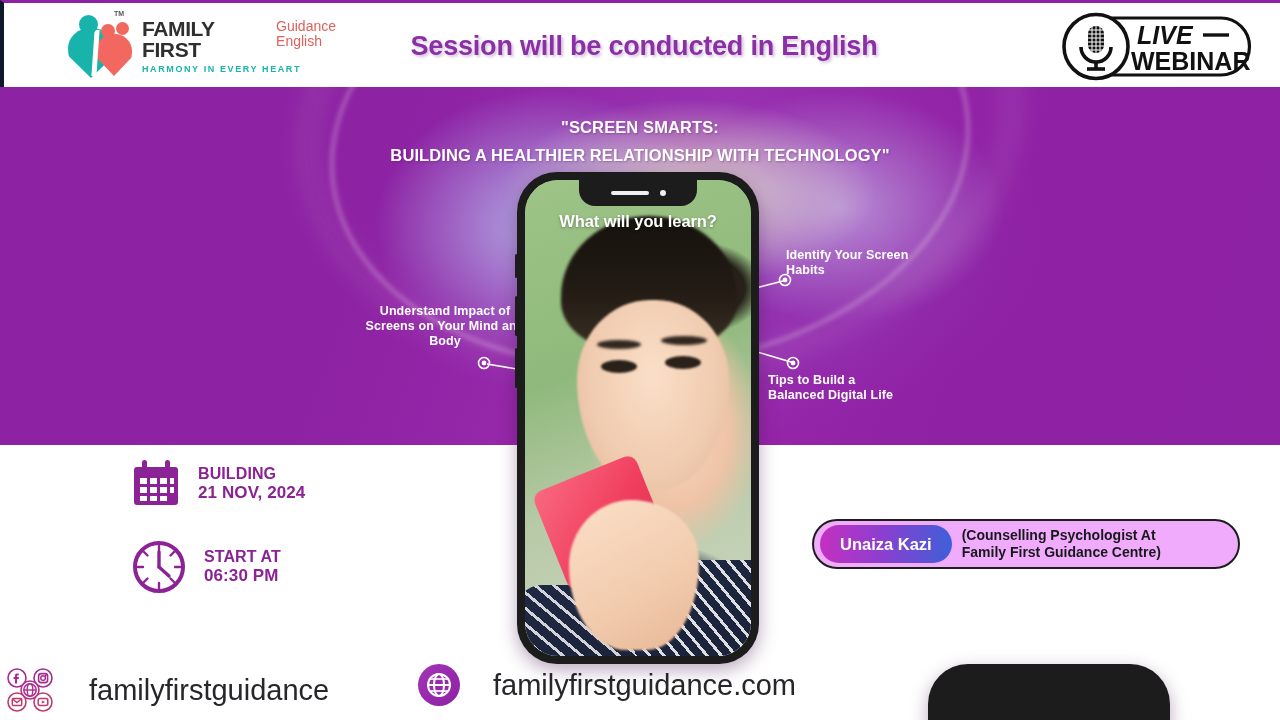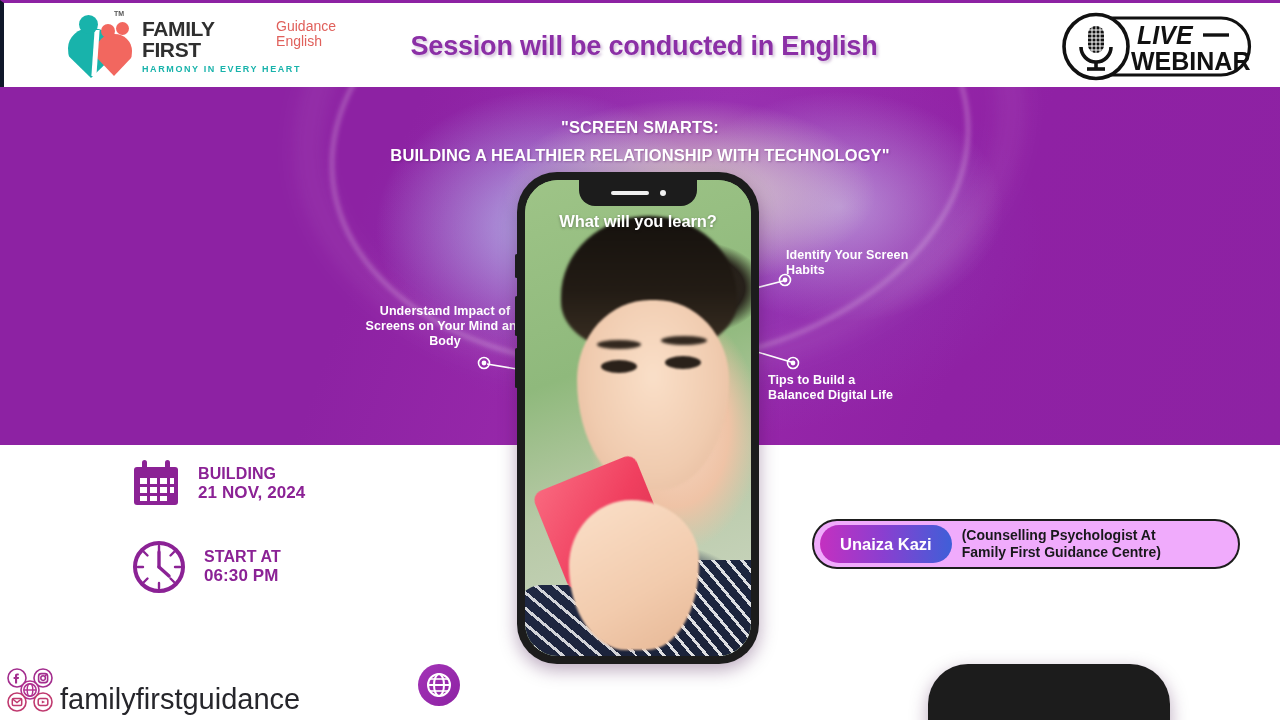--- a/index.html
+++ b/index.html
@@ -288,21 +288,21 @@
     display: flex; align-items: center; justify-content: center;
     border-radius: 20px;
     background: linear-gradient(90deg, #c430c0 0%, #8a3fd0 48%, #3f5fd8 100%);
     color: #ffffff; font-size: 16.5px; font-weight: 800;
     white-space: nowrap;
   }
   .speaker-role {
     margin-left: 10px; color: #18181b;
     font-size: 14px; font-weight: 600; line-height: 17px;
   }
-  .footer-item { position: absolute; display: flex; align-items: flex-end; gap: 4px; }
+  .footer-item { position: absolute; display: flex; align-items: center; gap: 33px; }
   .footer-item.social { left: 4px; top: 664px; }
   .footer-item.web    { left: 418px; top: 664px; }
   .footer-item.phone  { left: 928px; top: 664px; }
   .footer-text { font-size: 29px; color: #26262b; font-weight: 400; white-space: nowrap; }
   .circ-icon {
     width: 42px; height: 42px; border-radius: 50%;
     background: linear-gradient(135deg, #a334b7 0%, #8d22a3 100%);
     display: flex; align-items: center; justify-content: center;
   }
 </style>
@@ -517,20 +517,21 @@
   <div class="footer-item web">
     <span class="circ-icon">
       <svg width="26" height="26" viewBox="0 0 26 26">
         <circle cx="13" cy="13" r="11" fill="none" stroke="#fff" stroke-width="2"></circle>
         <ellipse cx="13" cy="13" rx="5" ry="11" fill="none" stroke="#fff" stroke-width="2"></ellipse>
         <line x1="2" y1="13" x2="24" y2="13" stroke="#fff" stroke-width="2"></line>
         <line x1="4" y1="7" x2="22" y2="7" stroke="#fff" stroke-width="1.6"></line>
         <line x1="4" y1="19" x2="22" y2="19" stroke="#fff" stroke-width="1.6"></line>
       </svg>
     </span>
+    <span class="footer-text">familyfirstguidance.com</span>
   </div>
 
   <div class="footer-item phone">
     
     
   </div>
 
 </div>
 
 </body></html>

